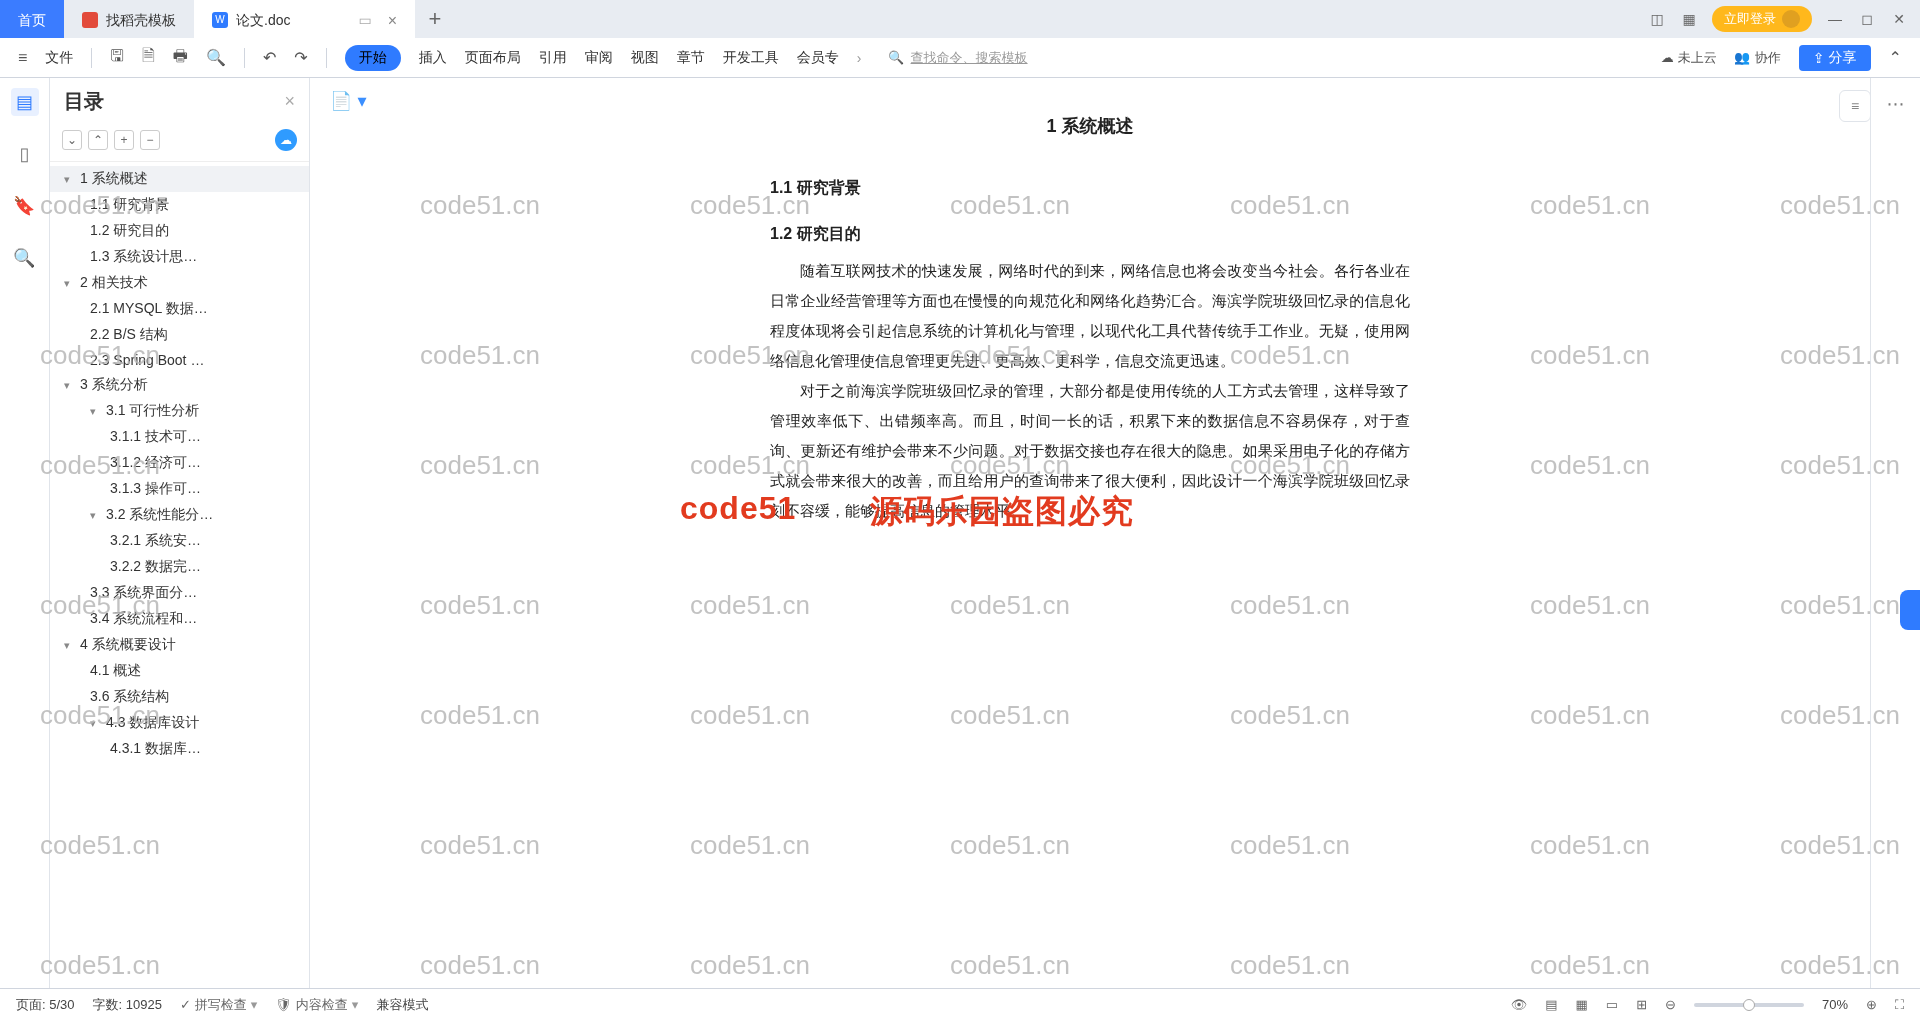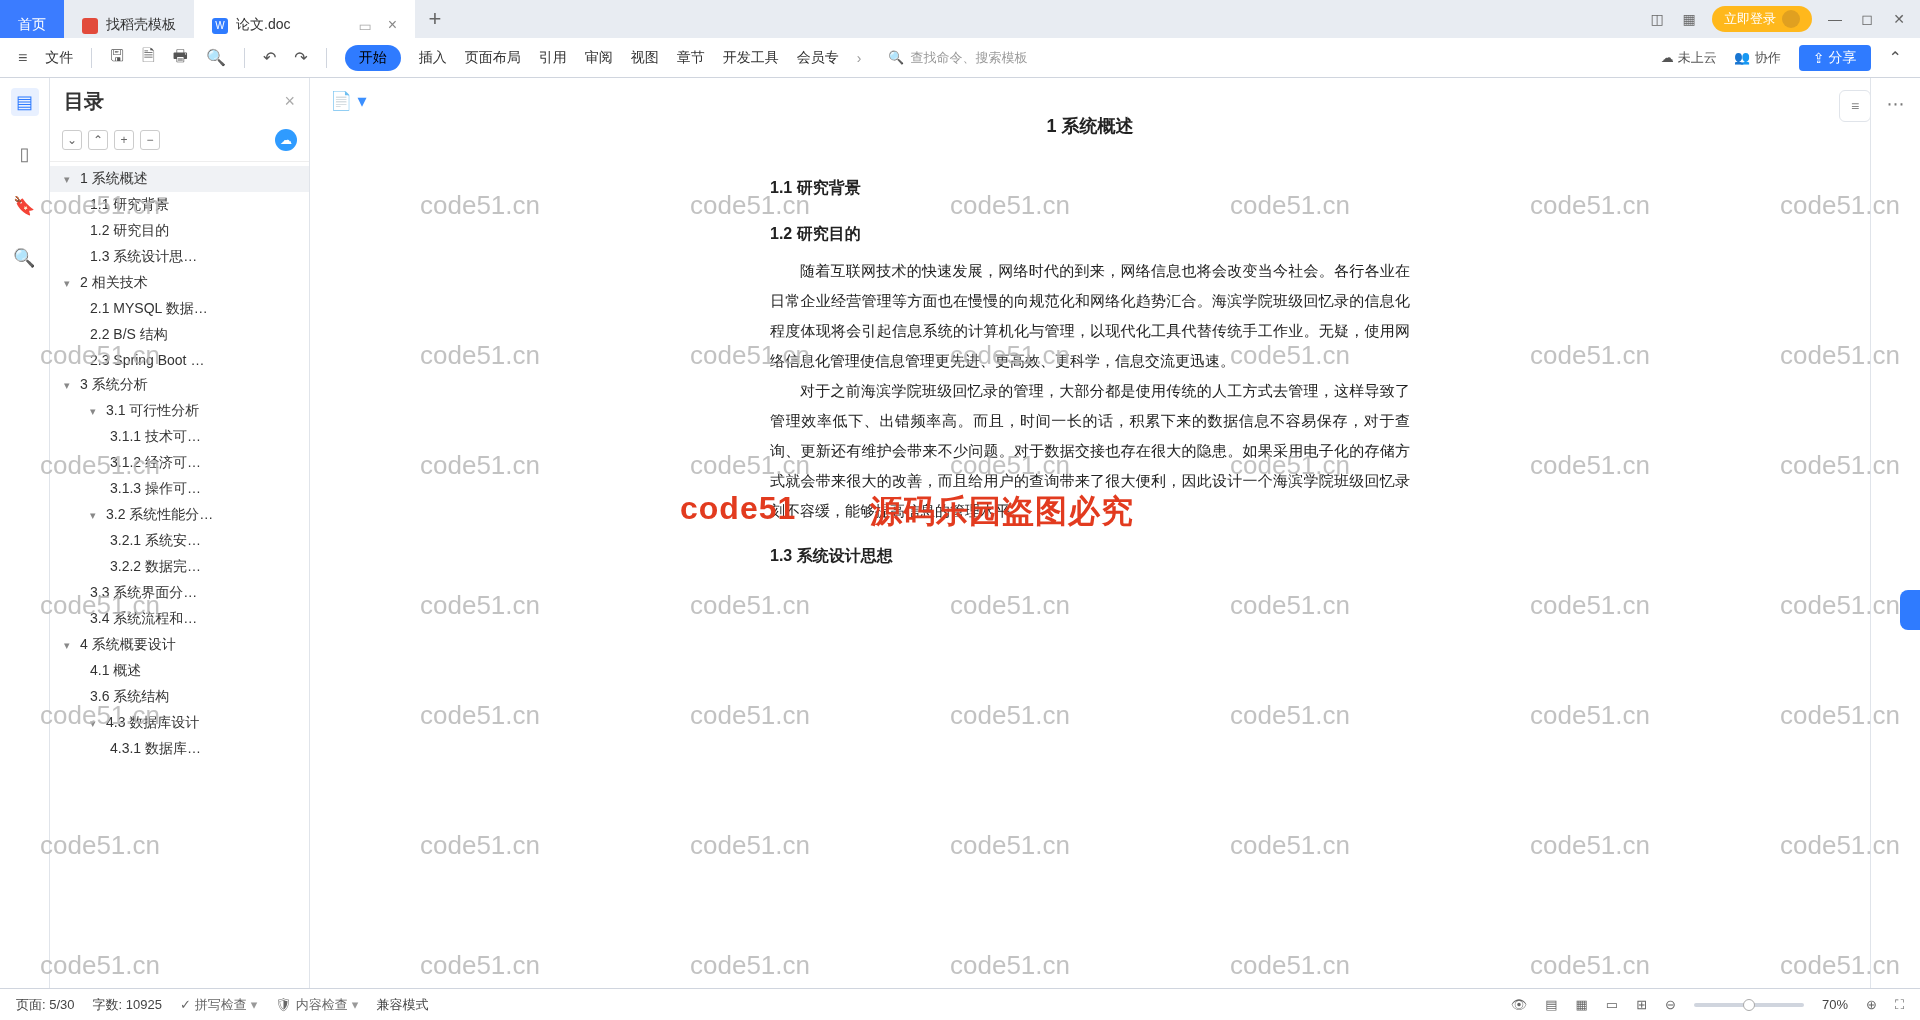--- a/index.html
+++ b/index.html
@@ -1,20 +1,20 @@
 <!DOCTYPE html>
 <html><head>
 <meta charset="utf-8">
 <style>
 * { margin:0; padding:0; box-sizing:border-box; font-family:"Microsoft YaHei","PingFang SC",sans-serif; }
 body { background:#fff; width:1920px; height:1020px; overflow:hidden; position:relative; font-size:14px; color:#333; }
 
 
 .titlebar { height:38px; background:#e8ecf2; display:flex; align-items:center; }
-.tab { height:38px; display:flex; align-items:flex-end; padding:4px 18px; gap:8px; position:relative; cursor:pointer; }
+.tab { height:38px; display:flex; align-items:flex-start; padding:12px 18px; gap:8px; position:relative; cursor:pointer; }
 .tab.home { background:#3b7cff; color:#fff; }
 .tab.active { background:#fff; }
 .tab .icon-sq { width:16px; height:16px; border-radius:3px; display:inline-block; }
 .tab .close-x { color:#888; font-size:16px; margin-left:8px; }
 .plus-tab { width:40px; text-align:center; font-size:22px; color:#666; }
 .titlebar-right { margin-left:auto; display:flex; align-items:center; gap:14px; padding-right:12px; }
 .tbr-icon { width:18px; height:18px; color:#666; display:flex; align-items:center; justify-content:center; }
 .login-btn { background:#ffb81c; color:#fff; padding:4px 12px; border-radius:14px; display:flex; align-items:center; gap:6px; font-size:13px; }
 .avatar-circ { width:18px; height:18px; border-radius:50%; background:#e0a020; }
 
@@ -22,21 +22,21 @@
 .ribbon { height:40px; border-bottom:1px solid #d0d5de; display:flex; align-items:center; padding:0 18px; gap:18px; }
 .rb-icon { color:#555; font-size:16px; }
 .rb-divider { width:1px; height:20px; background:#d0d5de; }
 .rb-tab { color:#333; font-size:14px; cursor:pointer; }
 .rb-tab.pill { background:#2f7bff; color:#000000; padding:4px 14px; border-radius:14px; }
 .rb-arrow { color:#999; }
 .ribbon-right { margin-left:auto; display:flex; align-items:center; gap:18px; }
 .rb-right-item { display:flex; align-items:center; gap:4px; color:#555; font-size:13px; }
 .share-btn { background:#2f7bff; color:#fff; padding:4px 14px; border-radius:4px; display:flex; align-items:center; gap:4px; }
 .search-box { display:flex; align-items:center; gap:6px; color:#888; border:1px solid transparent; padding:3px 8px; font-size:13px;}
-.search-hint { color:#999; }
+.search-hint { color:#999;text-decoration:underline; }
 
 
 .main { display:flex; height:calc(1020px - 38px - 40px - 32px); }
 .left-rail { width:50px; border-right:1px solid #e0e4ea; display:flex; flex-direction:column; align-items:center; padding-top:10px; gap:24px; }
 .rail-icon { color:#777; font-size:18px; width:28px; height:28px; display:flex; align-items:center; justify-content:center; border-radius:4px; }
 .rail-icon.active { background:#e8f0ff; color:#2f7bff; }
 
 
 .outline { width:260px; border-right:1px solid #e0e4ea; display:flex; flex-direction:column; }
 .outline-hd { display:flex; align-items:center; padding:10px 14px; }
@@ -251,21 +251,20 @@
 
   <div class="canvas">
     <span class="doc-icon-float">📄 ▾</span>
     <div class="rside-handle">≡</div>
     <div class="page">
       <h1>1 系统概述</h1>
       <h2>1.1 研究背景</h2>
       <h2>1.2 研究目的</h2>
       <p>随着互联网技术的快速发展，网络时代的到来，网络信息也将会改变当今社会。各行各业在日常企业经营管理等方面也在慢慢的向规范化和网络化趋势汇合。海滨学院班级回忆录的信息化程度体现将会引起信息系统的计算机化与管理，以现代化工具代替传统手工作业。无疑，使用网络信息化管理使信息管理更先进、更高效、更科学，信息交流更迅速。</p>
       <p>对于之前海滨学院班级回忆录的管理，大部分都是使用传统的人工方式去管理，这样导致了管理效率低下、出错频率高。而且，时间一长的话，积累下来的数据信息不容易保存，对于查询、更新还有维护会带来不少问题。对于数据交接也存在很大的隐患。如果采用电子化的存储方式就会带来很大的改善，而且给用户的查询带来了很大便利，因此设计一个海滨学院班级回忆录刻不容缓，能够提高信息的管理水平。</p>
-      <h2>1.3 系统设计思想</h2>
     </div>
   </div>
 
   <div class="right-rail">
     <div class="rail-icon">⋯</div>
   </div>
 </div>
 
 <div class="status">
   <span>页面: 5/30</span>

